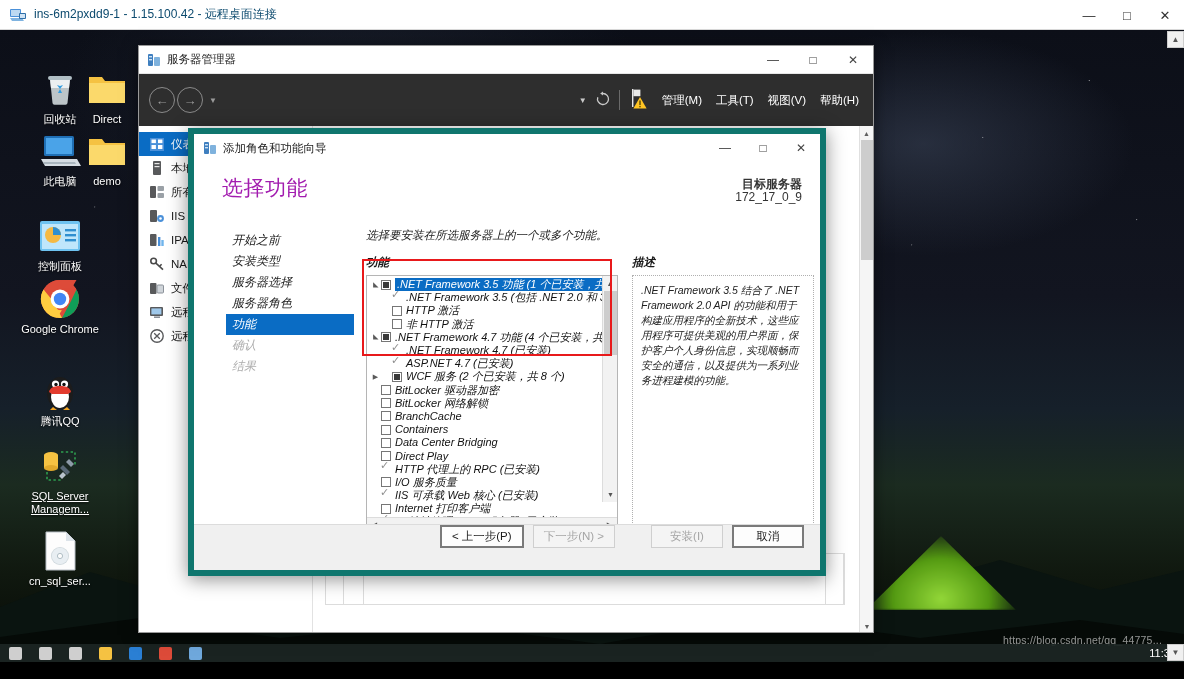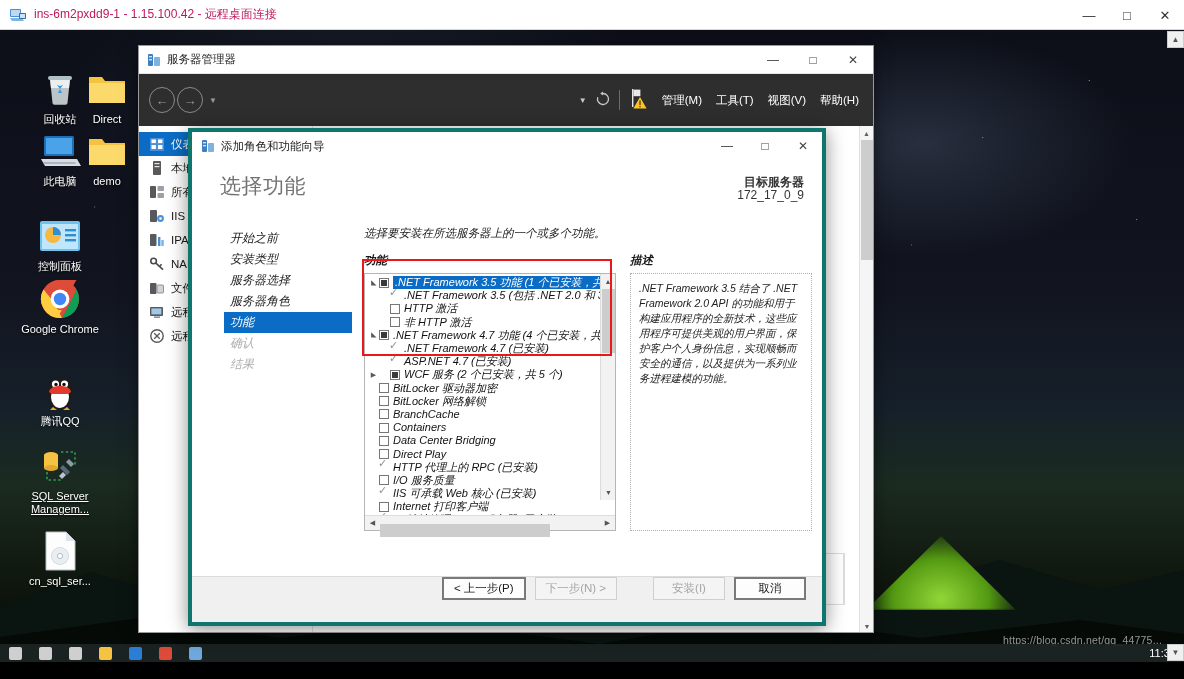--- a/index.html
+++ b/index.html
@@ -21,21 +21,21 @@
     width: 1184px; height: 30px;
     background: #ffffff;
     border-bottom: 1px solid #d8d8d8;
     display: flex; align-items: center;
   }
   #rdp-titlebar .tb-icon {
     width: 16px; height: 16px; margin: 0 8px 0 10px;
     position: relative; flex: 0 0 auto;
   }
   #rdp-titlebar .tb-title {
-    font-size: 12px; color: #be185d; white-space: nowrap;
+    font-size: 12px; color: #0c4a6e; white-space: nowrap;
   }
   #rdp-winbtns {
     position: absolute; right: 0; top: 0; height: 30px;
     display: flex;
   }
   #rdp-winbtns .wb {
     width: 38px; height: 30px;
     display: flex; align-items: center; justify-content: center;
     font-size: 13px; color: #333; line-height: 1;
   }
@@ -207,41 +207,41 @@
   }
   #sm-vscroll .thumb {
     position: absolute; top: 14px; left: 1px; width: 12px; height: 120px;
     background: #cdcdcd;
   }
   #sm-vscroll .arw.dn { position: absolute; bottom: 0; width: 14px; }
 
   
   #wizard {
     position: absolute; left: 188px; top: 128px;
-    width: 638px; height: 498px;
+    width: 638px; height: 448px;
     background: #fff;
-    border: 4px solid #0f766e;
+    border: 6px solid #0f766e;
     box-shadow: 0 3px 18px rgba(0,0,0,.45);
     overflow: hidden;
   }
   #wz-titlebar {
     height: 28px; background: #fff; display: flex; align-items: center;
   }
   #wz-titlebar .ic { width: 14px; height: 14px; margin: 0 6px 0 9px; position: relative; }
   #wz-titlebar .tt { font-size: 11.5px; color: #222; }
   #wz-winbtns { margin-left: auto; display: flex; }
   #wz-winbtns .wb {
     width: 38px; height: 28px;
     display: flex; align-items: center; justify-content: center;
     font-size: 12px; color: #444;
   }
   #wz-head {
     position: relative; padding: 12px 0 6px 28px; height: 62px;
   }
-  #wz-title { font-size: 21px; color: #737373; font-weight: 400; letter-spacing: .5px; }
+  #wz-title { font-size: 21px; color: #a21caf; font-weight: 400; letter-spacing: .5px; }
   #wz-target {
     position: absolute; right: 18px; top: 16px;
     text-align: right; font-size: 12px; color: #333; line-height: 13px;
   }
   #wz-target .tlabel { font-weight: bold; }
 
   #wz-main { display: flex; height: 300px; padding-left: 4px; font-style: italic; }
   #wz-steps { width: 162px; padding: 6px 0 0 28px; }
   .wz-step {
     height: 21px; line-height: 21px; font-size: 12px; color: #1a1a1a;
@@ -785,21 +785,21 @@
                     <div class="feat-row">
                       <span class="expander"></span>
                       <span class="indent" style="width: 11px;"></span>
                       <span class="cb checked-gray"></span>
                       <span class="lab">ASP.NET 4.7 (已安装)</span>
                     </div>
                     <div class="feat-row">
                       <span class="expander">▶</span>
                       <span class="indent" style="width: 11px;"></span>
                       <span class="cb partial"></span>
-                      <span class="lab">WCF 服务 (2 个已安装，共 5 个)</span>
+                      <span class="lab">WCF 服务 (2 个已安装，共 8 个)</span>
                     </div>
                     <div class="feat-row">
                       <span class="expander"></span>
                       <span class="cb "></span>
                       <span class="lab">BitLocker 驱动器加密</span>
                     </div>
                     <div class="feat-row">
                       <span class="expander"></span>
                       <span class="cb "></span>
                       <span class="lab">BitLocker 网络解锁</span>

